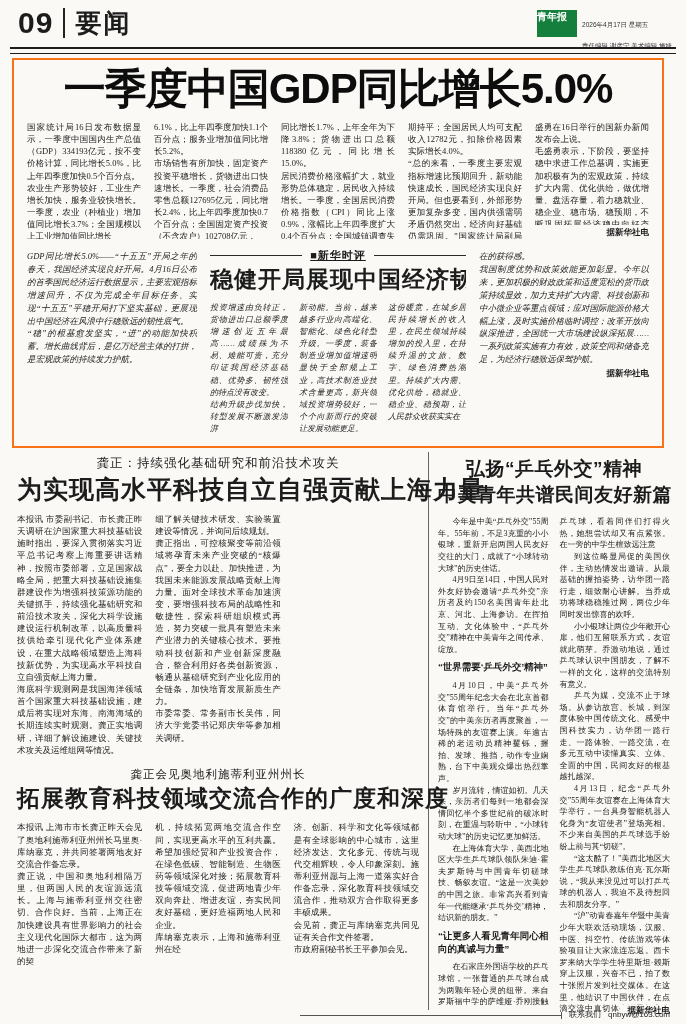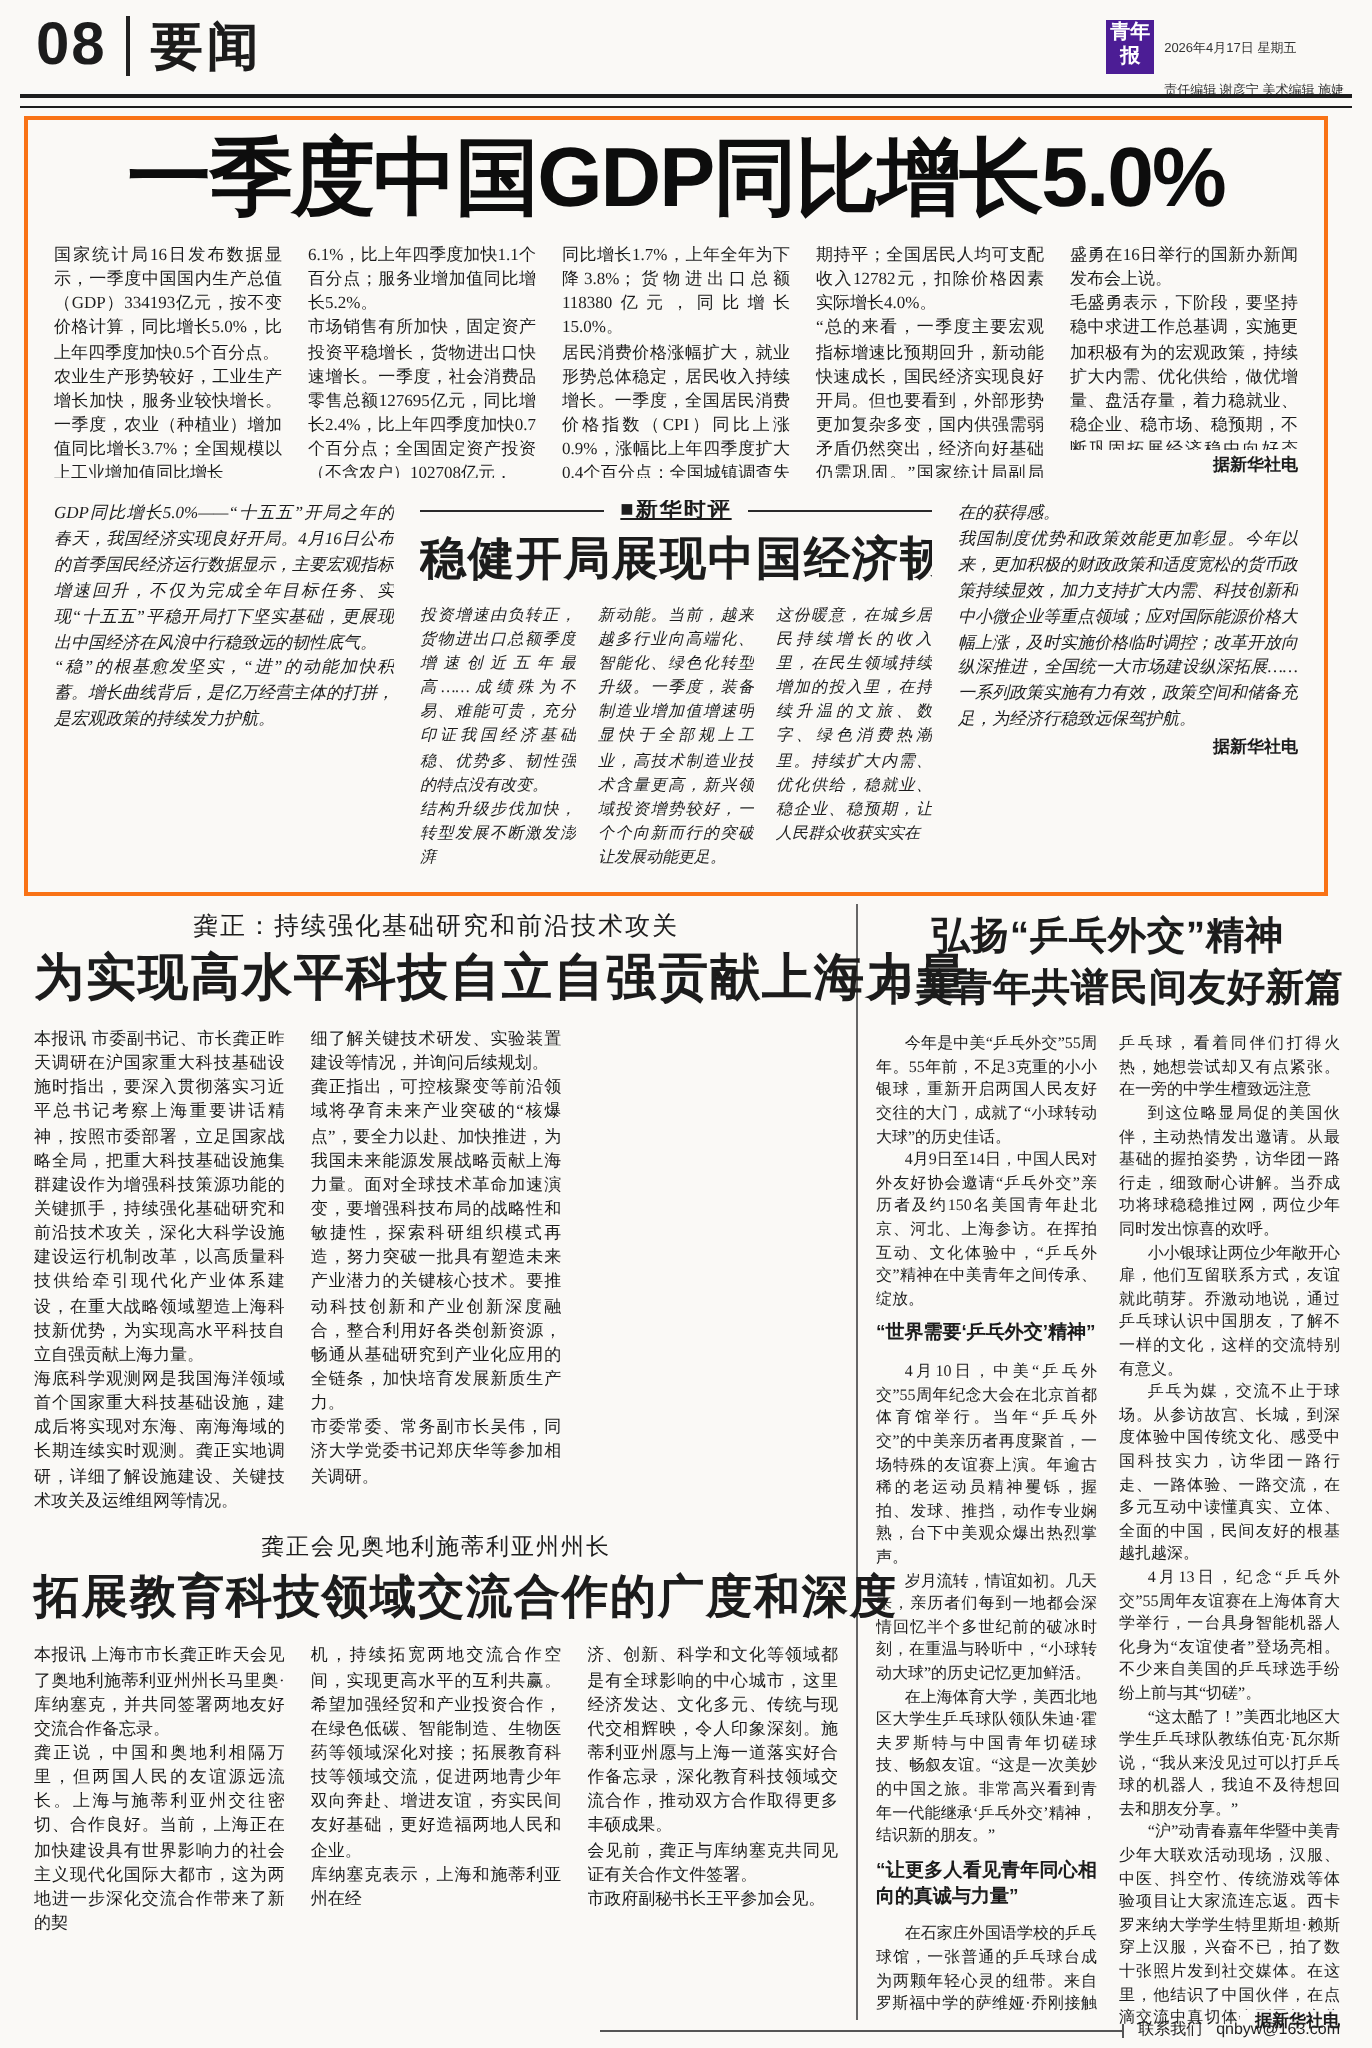--- a/index.html
+++ b/index.html
@@ -6,22 +6,22 @@
   .page{position:relative;width:686px;height:1024px;background:#faf9f6;color:#1c1c1c;
         font-family:"Liberation Serif",serif;overflow:hidden;}
   
   .hdr{position:absolute;top:8px;left:18px;right:14px;height:36px;display:flex;
        justify-content:space-between;align-items:flex-start;}
   .hdr-left{display:flex;align-items:center;gap:10px;}
   .pageno{font:800 30px/1 "Liberation Sans",sans-serif;letter-spacing:1px;}
   .hdr-bar{width:2px;height:30px;background:#222;}
   .section{font:700 26px/1 "Liberation Sans",sans-serif;letter-spacing:2px;}
   .hdr-right{display:flex;gap:5px;align-items:flex-start;margin-top:2px;}
-  .logo{width:24px;height:26px;background:#4c1d95;color:#fff;font:700 10px/12px "Liberation Sans",sans-serif;
-        text-align:center;overflow:hidden;padding-top:1px;}
+  .logo{width:40px;height:26px;background:#15803d;color:#fff;font:700 10px/12px "Liberation Sans",sans-serif;
+        overflow:hidden;padding-top:1px;}
   .meta{font:6.5px/1.6 "Liberation Sans",sans-serif;color:#333;white-space:pre-line;}
   .rule2{position:absolute;top:47px;left:10px;right:10px;height:4px;
          border-top:2px solid #1d1d1d;border-bottom:1px solid #1d1d1d;}
   
   .gdpbox{position:absolute;top:58px;left:12px;right:22px;height:386px;border:2px solid #f97316;}
   .gdp-hl{margin:5px 6px 0;text-align:center;font:900 42px/1.12 "Liberation Sans",sans-serif;
           color:#0d0d0d;letter-spacing:-1px;white-space:nowrap;}
   .gdp-cols{margin:9px 13px 0;height:118px;display:grid;grid-template-columns:repeat(5,1fr);
             column-gap:13px;overflow:hidden;}
   .bodytxt{font-size:8.5px;line-height:1.43;text-align:justify;white-space:pre-line;overflow:hidden;}
@@ -67,21 +67,21 @@
   .f-line::after{content:"";position:absolute;right:0;top:-3px;width:1px;height:7px;background:#555;}
   .f-txt{font:400 8px/1 "Liberation Sans",sans-serif;color:#222;white-space:nowrap;}
 </style>
 </head>
 <body>
 
 <div class="page">
 
   <div class="hdr">
     <div class="hdr-left">
-      <span class="pageno">08</span>
+      <span class="pageno">09</span>
       <span class="hdr-bar"></span>
       <span class="section">要闻</span>
     </div>
     <div class="hdr-right">
       <div class="logo">青年报</div>
       <div class="meta">
         <div>2026年4月17日 星期五</div>
         <div>责任编辑 谢彦宁  美术编辑 施婕</div>
       </div>
     </div>

